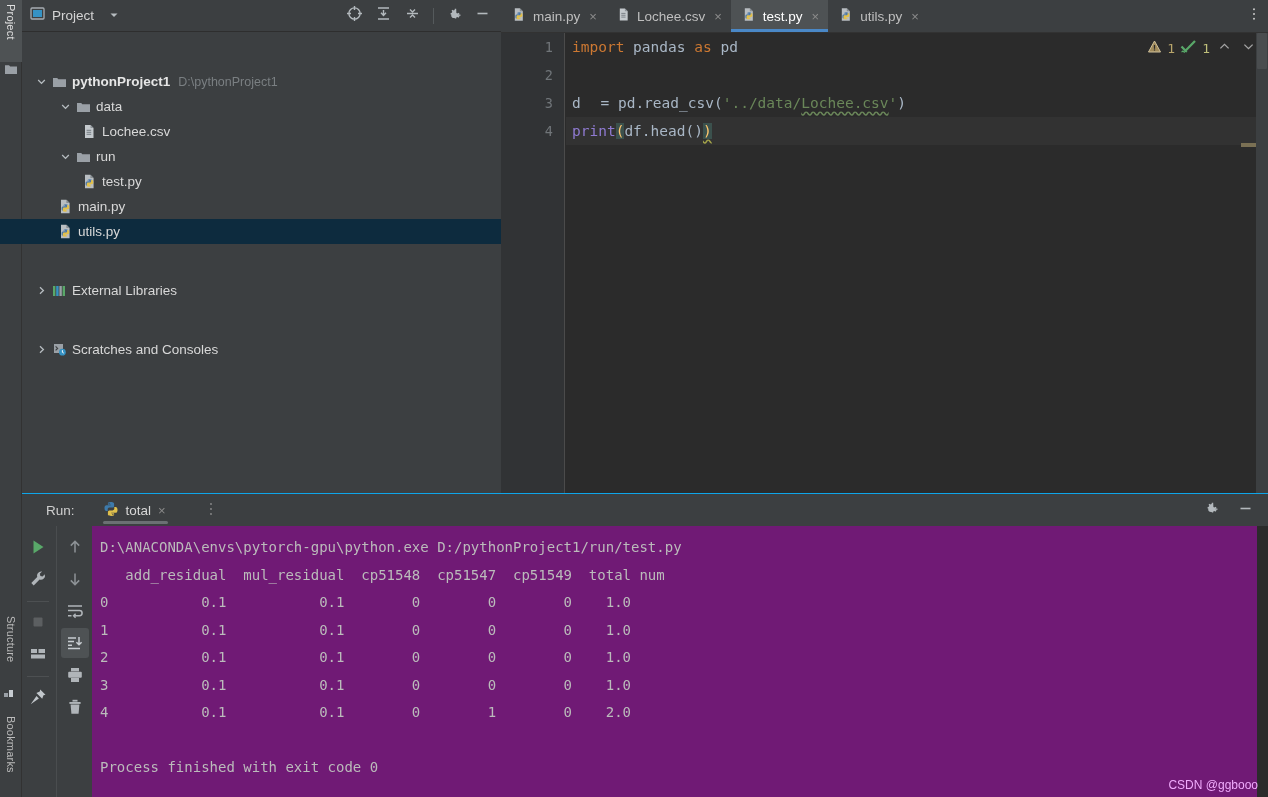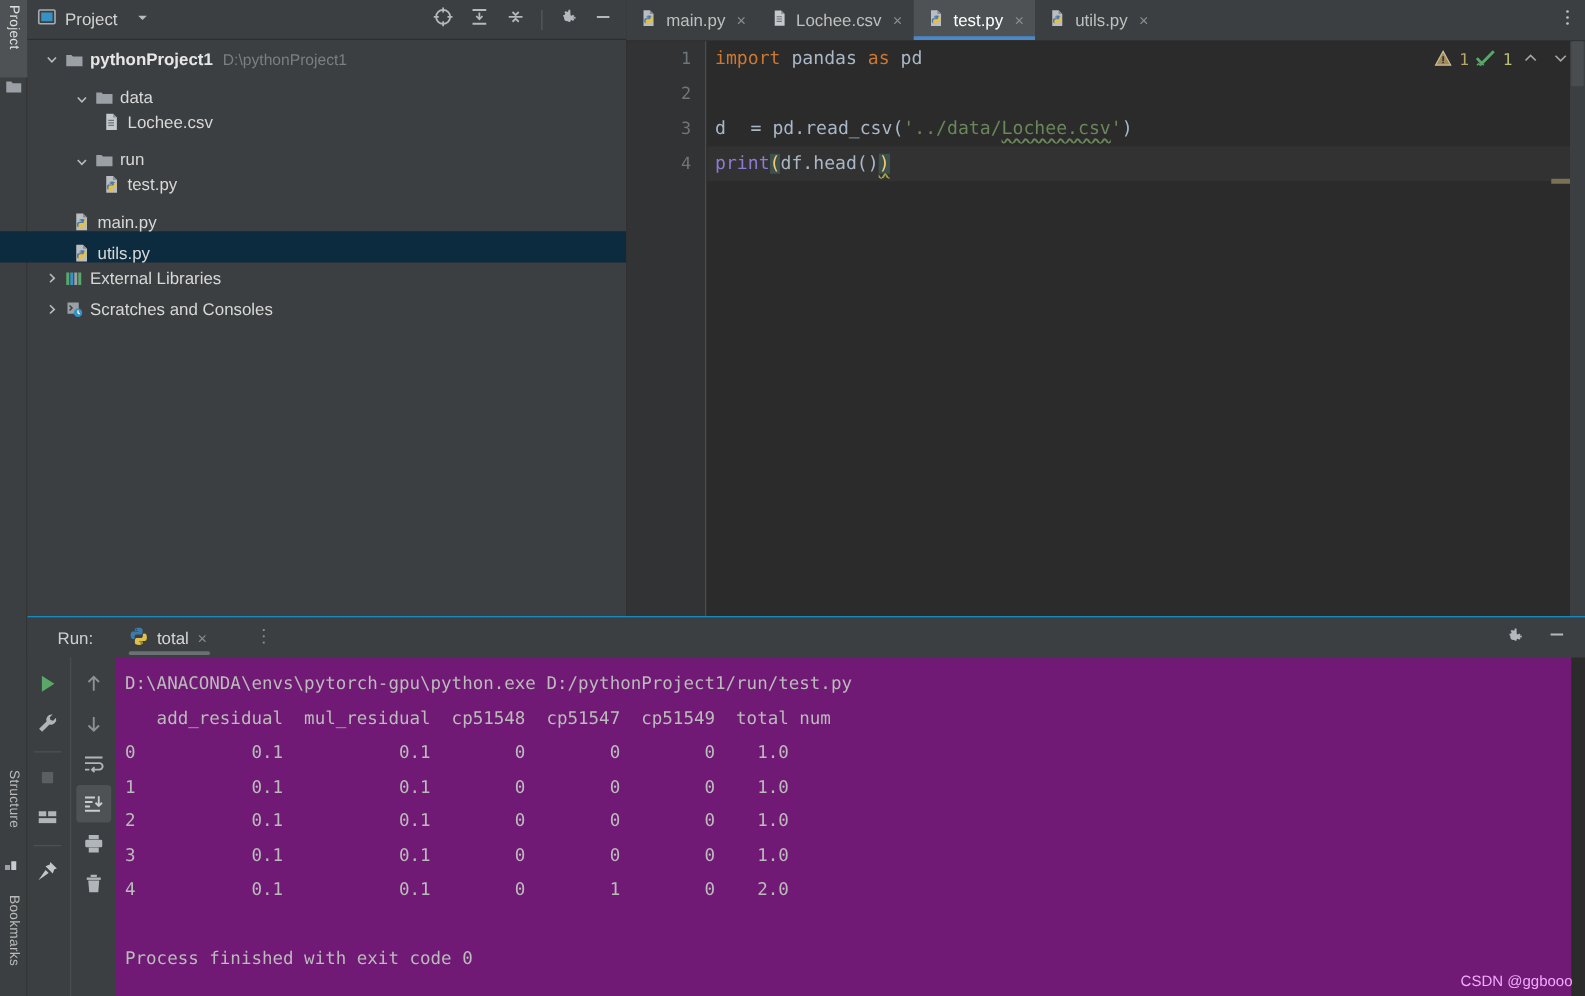--- a/index.html
+++ b/index.html
@@ -49,21 +49,21 @@
   .trow{
     height:25px; display:flex; align-items:center; white-space:nowrap;
     padding-left:10px; cursor:default;
   }
   .trow.selected{ background:#0d2b3e; }
   .tw{ width:18px; display:inline-flex; justify-content:center; align-items:center; flex:none; }
   .ticon{ width:18px; display:inline-flex; justify-content:center; align-items:center; flex:none; margin-right:4px;}
   .tlabel{ color:#d8d8d8; }
   .tlabel.bold{ font-weight:bold; color:#e6e6e6; }
   .tpath{ color:#7a7f82; margin-left:8px; font-size:12.5px; }
-  .ind1{ padding-left:10px; } .ind2{ padding-left:34px;align-items:flex-end; } .ind3{ padding-left:58px; }
+  .ind1{ padding-left:10px;margin-top:34px; } .ind2{ padding-left:34px; } .ind3{ padding-left:58px; }
 
   
   .editor-wrap{
     position:absolute; left:501px; top:0; width:767px; height:493px;
     background:#2b2b2b;
   }
   .tabbar{
     height:33px; background:#3c3f41; display:flex; align-items:stretch;
     border-bottom:1px solid #323232;
   }

